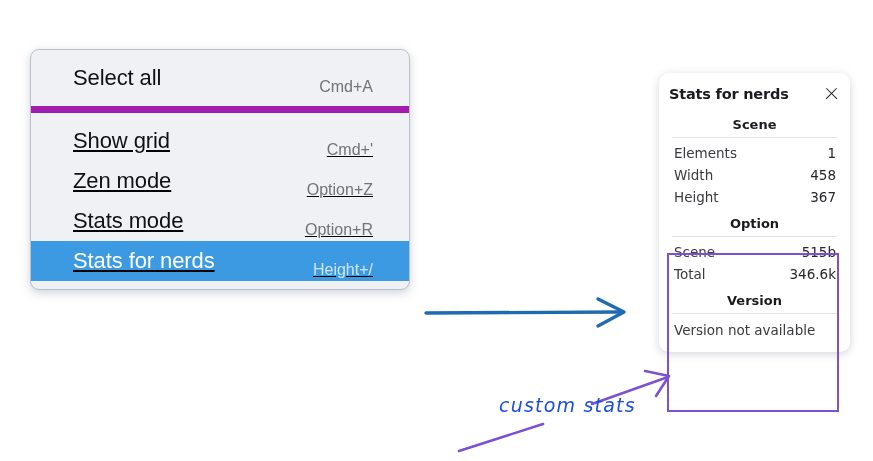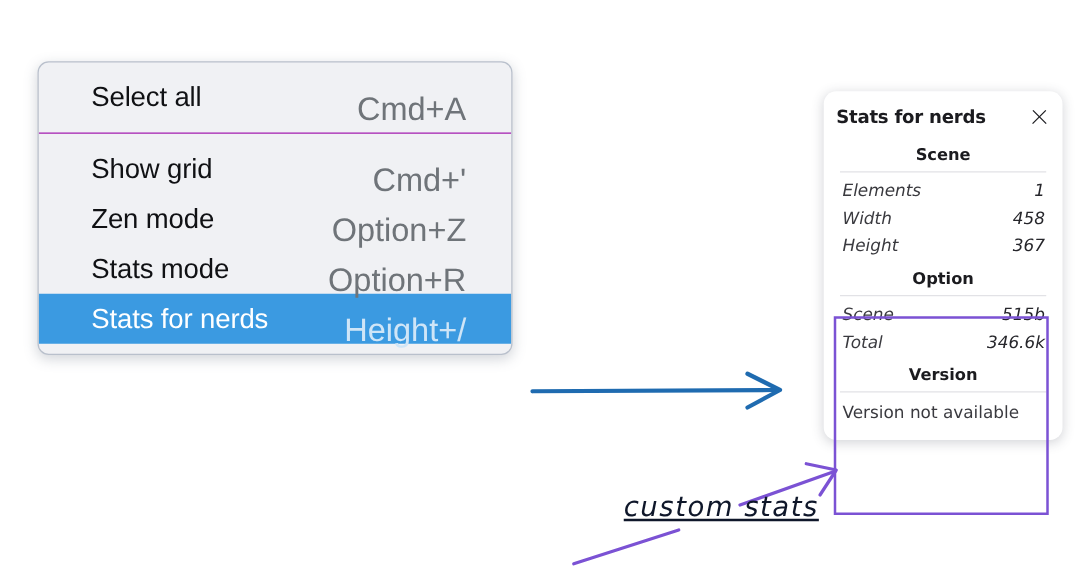--- a/index.html
+++ b/index.html
@@ -24,22 +24,23 @@
     background: #f0f1f4;
     border: 1px solid #b9c0cc;
     border-radius: 9px;
     box-shadow: 0 3px 10px rgba(90,100,120,0.28);
     box-sizing: border-box;
     overflow: hidden;
     padding-top: 8px;
     padding-bottom: 8px;
   }
   .menu-group + .menu-group {
-    border-top: 1px solid #a21caf;
+    border-top: 7px solid #a21caf;
     padding-top: 8px;
+    text-decoration: underline;
   }
   .menu-group:first-child {
     padding-bottom: 8px;
     text-align: center;
   }
   .menu-item {
     display: flex;
     align-items: center;
     height: 40px;
     padding: 0 36px 0 42px;
@@ -47,21 +48,21 @@
     cursor: default;
   }
   .menu-item .mi-label {
     font-size: 22px;
     color: #101114;
     letter-spacing: -0.1px;
     white-space: nowrap;
   }
   .menu-item .mi-shortcut {
     margin-left: auto;
-    font-size: 26px;
+    font-size: 16px;
     color: #6f7479;
     white-space: nowrap;
     margin-top: 18px;
   }
   .menu-item.selected {
     background: #3b9ae1;
   }
   .menu-item.selected .mi-label { color: #ffffff; }
   .menu-item.selected .mi-shortcut { color: #cfe5f7; }
 
@@ -122,21 +123,20 @@
     background: #e2e2e6;
     margin: 0 3px 4px 3px;
   }
   .stat-row {
     display: flex;
     justify-content: space-between;
     align-items: flex-end;
     font-size: 13.5px;
     color: #3a3a3f;
     padding: 3px 4px 3px 5px;
-    font-style: italic;
   }
   .stat-row .sr-value { color: #26262b; }
   .single-row {
     font-size: 13.5px;
     color: #3a3a3f;
     padding: 4px 4px 2px 5px;
   }
 
   
   #highlight-box {
@@ -156,26 +156,25 @@
     left: 0; top: 0;
     width: 873px;
     height: 461px;
     pointer-events: none;
   }
   #annotation-label {
     position: absolute;
     left: 499px;
     top: 394px;
     font-family: "DejaVu Sans", sans-serif;
-    font-size: 22px;
+    font-size: 19px;
     font-style: italic;
     letter-spacing: 1.2px;
-    color: #0f172a;
+    color: #1d4ed8;
     white-space: nowrap;
-    text-decoration: underline;
   }
 </style>
 </head>
 <body>
 
 <div id="context-menu">
 
   <div class="menu-group">
     <div class="menu-item">
       <span class="mi-label">Select all</span>

